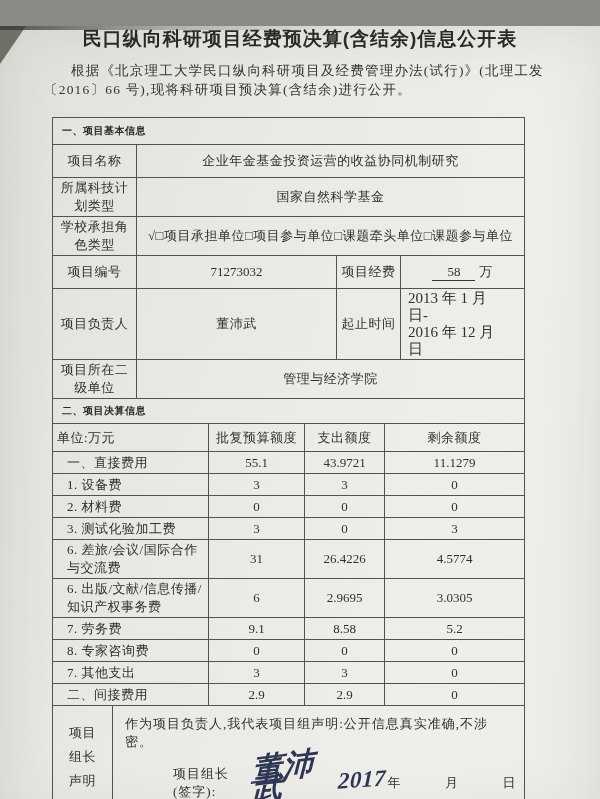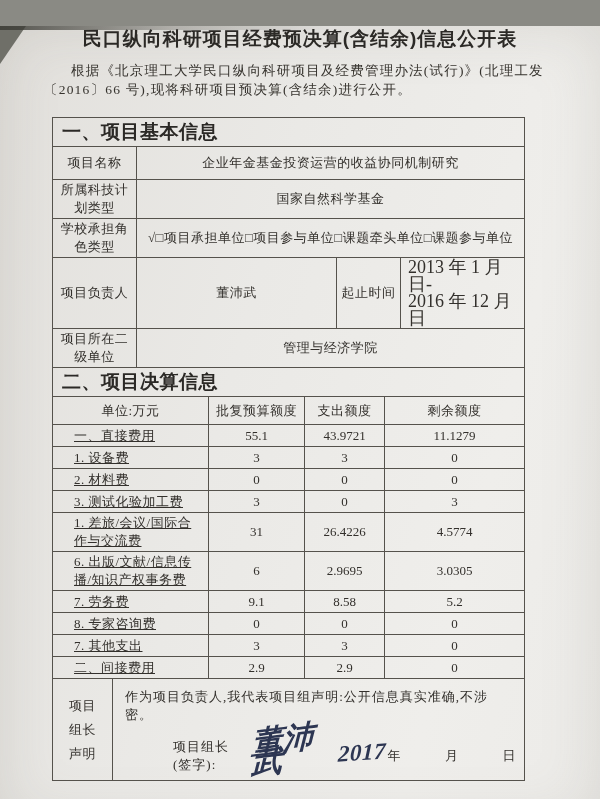--- a/index.html
+++ b/index.html
@@ -45,36 +45,36 @@
   td{
     border:1px solid #55524c;
     padding:1px 4px;
     text-align:center;vertical-align:middle;
     letter-spacing:0.5px;
   }
   table{border:1.5px solid #4e4b46;}
   .sec-header{
     text-align:left;
     font-family:"Liberation Sans","DejaVu Sans",sans-serif;
-    font-weight:700;font-size:19px;padding-left:9px;color:#2b2926;
+    font-weight:700;font-size:10px;padding-left:9px;color:#2b2926;
   }
   .t1 .r-h24 td{height:24px;}
   .t1 .r-h30 td{height:30px;margin-left:34px;}
   .t1 .r-h36 td{height:36px;}
   .t1 .r-h38 td{height:38px;}
   .t1 .r-h34 td{height:34px;}
   .t2 .r-h22 td{height:22px;}
   .t2 .r-h25 td{height:25px;}
   .t2 tr td{height:19px;}
   .t2 .r-tall1 td{height:34px;}
   .t2 .r-tall2 td{height:36px;}
-  .t2 td.lbl{text-align:left;padding-left:21px;text-decoration:underline;}
-  .t2 td.lblc{text-align:center;margin-left:38px;}
+  .t2 td.lbl{text-align:left;padding-left:14px;}
+  .t2 td.lblc{text-align:left;margin-left:38px;}
   .num{font-family:"Liberation Serif","DejaVu Serif",serif;letter-spacing:0;}
-  .period{white-space:pre-line;text-align:left;padding-left:7px;font-size:18px;line-height:17px;letter-spacing:0;}
+  .period{white-space:pre-line;text-align:left;padding-left:7px;font-size:15px;line-height:17px;letter-spacing:0;}
   .underlined{border-bottom:1px solid #3a3733;padding:0 15px 1px;}
   .decl-label{white-space:pre-line;line-height:24px;font-size:13px;}
   .decl-cell{vertical-align:top;text-align:left;padding:9px 8px 4px 12px;height:88px;}
   .statement{font-size:13px;letter-spacing:1px;}
   .sign-line{display:flex;align-items:center;margin-top:14px;padding-left:48px;}
   .sign-label{font-size:13px;letter-spacing:1px;}
   .handwriting{
     font-style:italic;font-weight:600;color:#2d3652;
     transform:rotate(-7deg) skewX(-8deg);
     display:inline-block;
@@ -111,20 +111,26 @@
       <td colspan="3">企业年金基金投资运营的收益协同机制研究</td>
     </tr>
     <tr class="r-h36">
       <td>所属科技计划类型</td>
       <td colspan="3">国家自然科学基金</td>
     </tr>
     <tr class="r-h36">
       <td>学校承担角色类型</td>
       <td colspan="3">√□项目承担单位□项目参与单位□课题牵头单位□课题参与单位</td>
     </tr>
+    <tr class="r-h30">
+      <td>项目编号</td>
+      <td class="num">71273032</td>
+      <td>项目经费</td>
+      <td><span class="underlined num">58</span> <span>万</span></td>
+    </tr>
     <tr class="r-h38">
       <td>项目负责人</td>
       <td>董沛武</td>
       <td>起止时间</td>
       <td class="period num">2013 年 1 月　 日-
 2016 年 12 月　日</td>
     </tr>
     <tr class="r-h34">
       <td>项目所在二级单位</td>
       <td colspan="3">管理与经济学院</td>
@@ -167,21 +173,21 @@
       <td class="num">0</td>
       <td class="num">0</td>
     </tr>
     <tr>
       <td class="lbl">3. 测试化验加工费</td>
       <td class="num">3</td>
       <td class="num">0</td>
       <td class="num">3</td>
     </tr>
     <tr class="r-tall1">
-      <td class="lbl">1. 差旅/会议/国际合作与交流费</td>
+      <td class="lbl">6. 差旅/会议/国际合作与交流费</td>
       <td class="num">31</td>
       <td class="num">26.4226</td>
       <td class="num">4.5774</td>
     </tr>
     <tr class="r-tall2">
       <td class="lbl">6. 出版/文献/信息传播/知识产权事务费</td>
       <td class="num">6</td>
       <td class="num">2.9695</td>
       <td class="num">3.0305</td>
     </tr>

